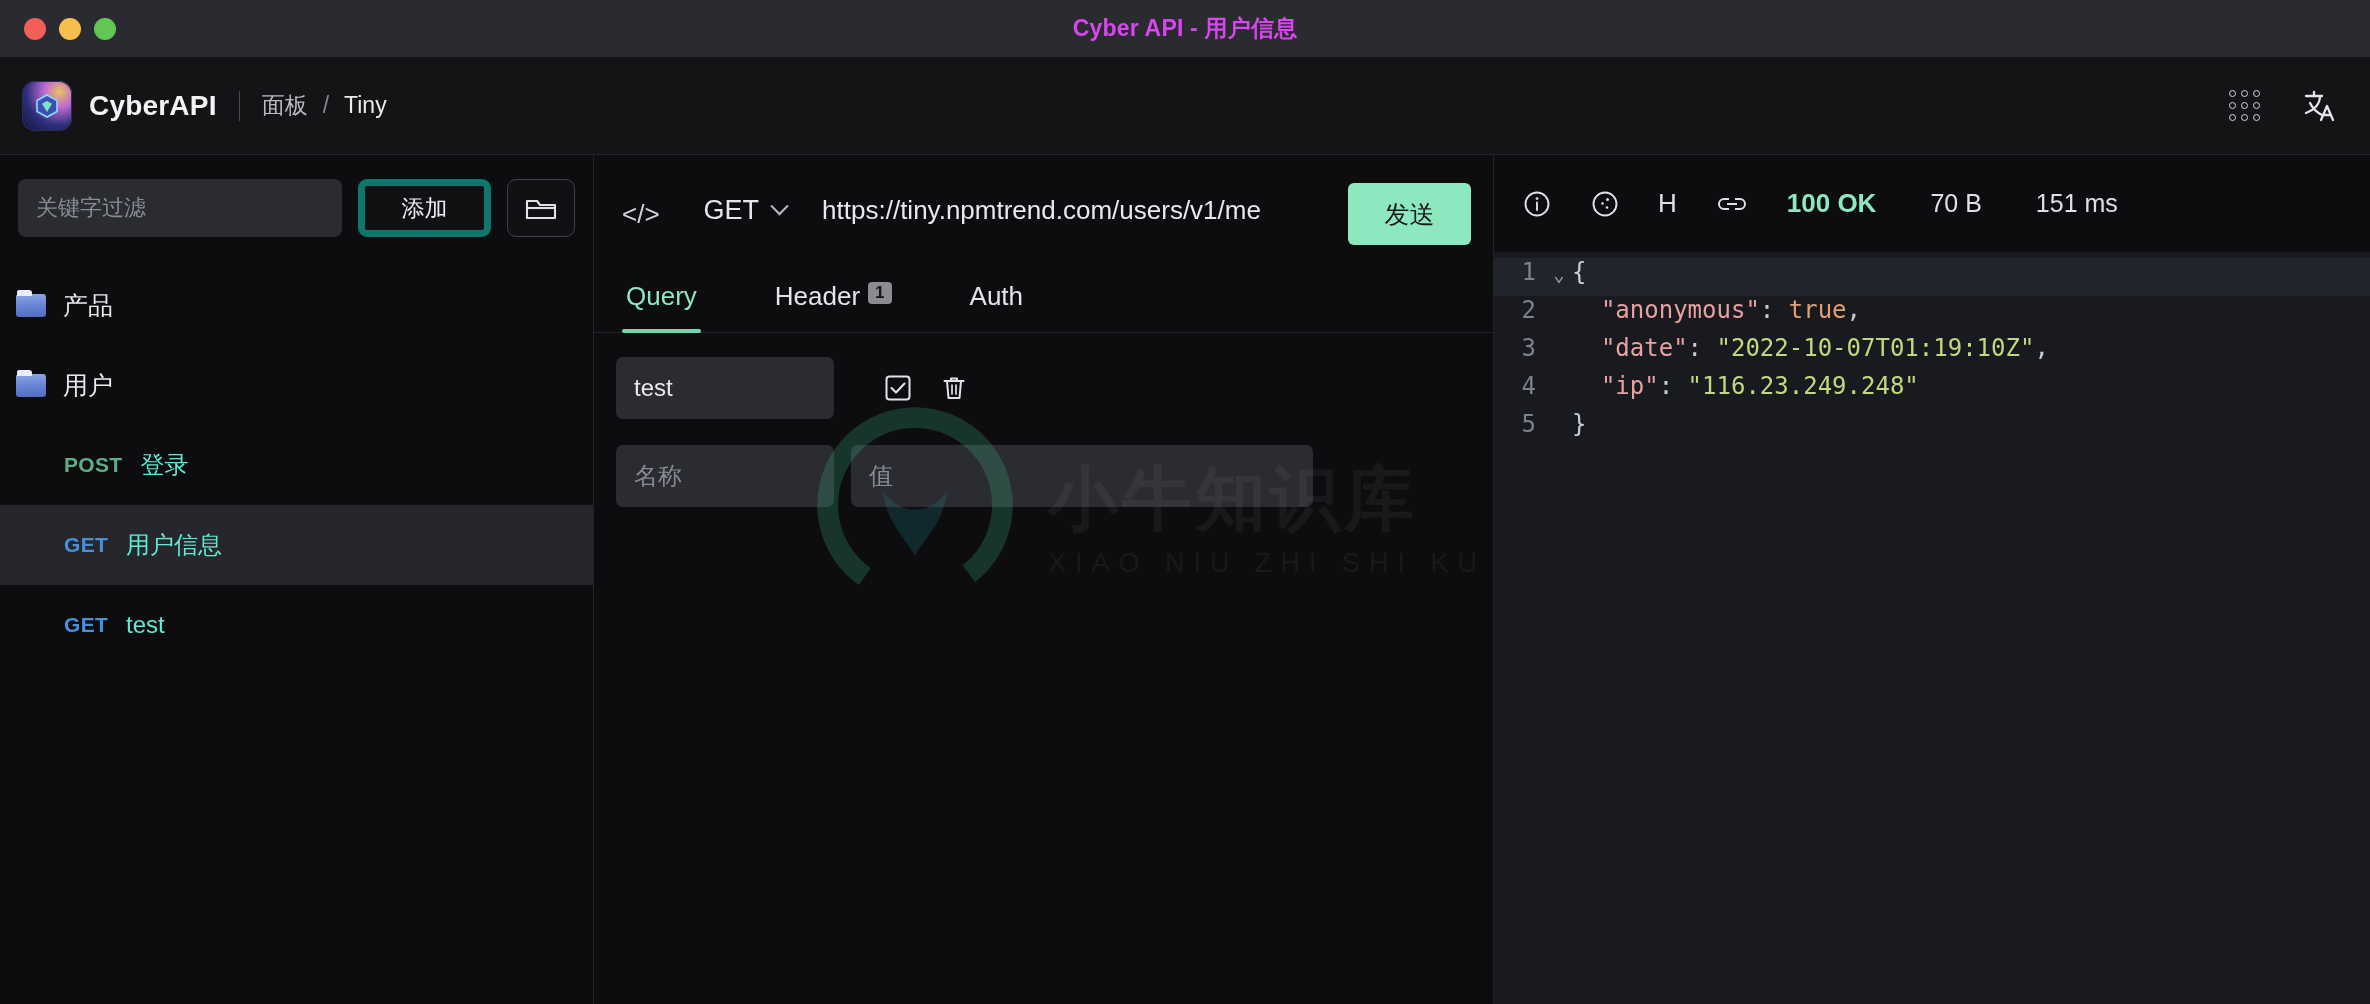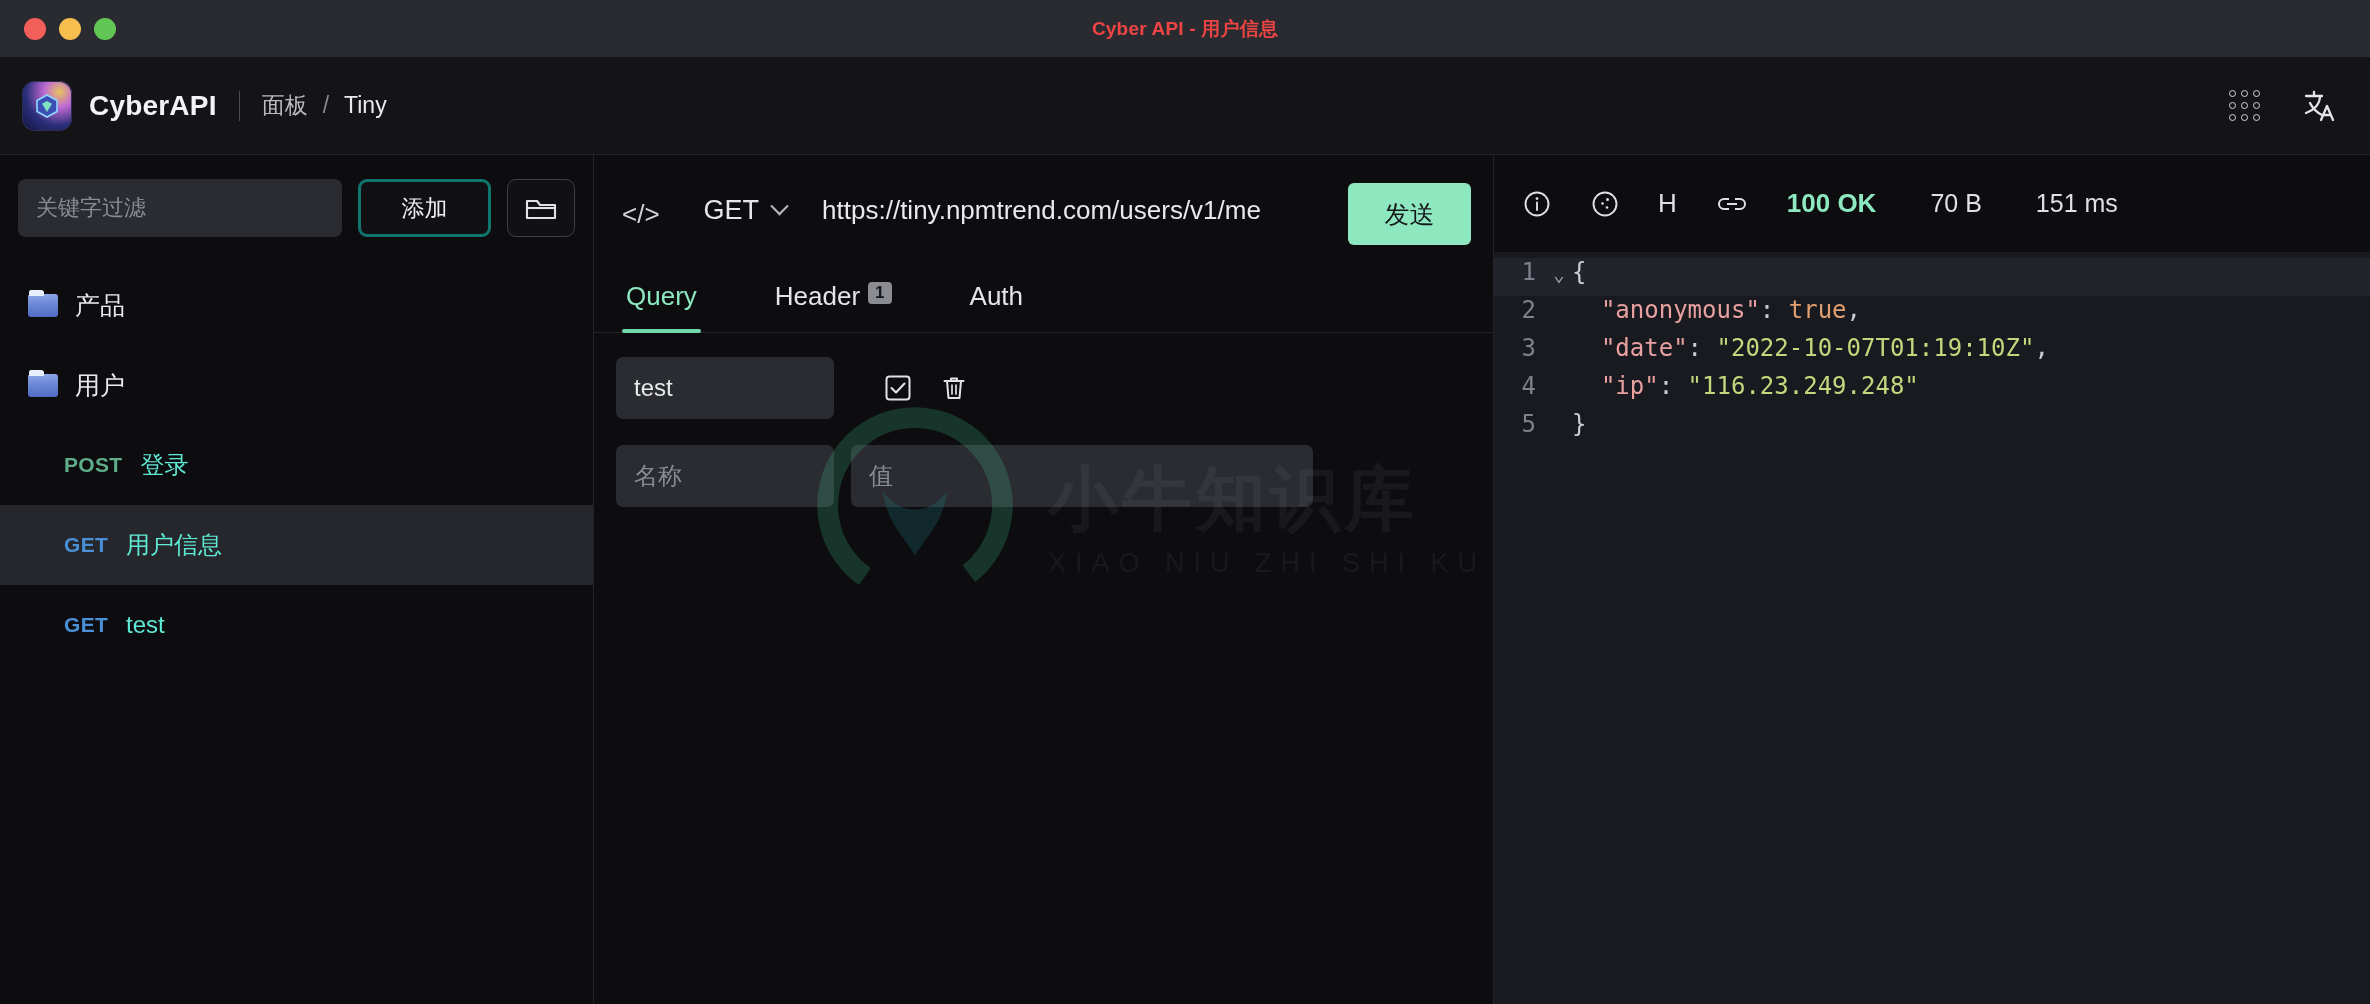--- a/index.html
+++ b/index.html
@@ -17,21 +17,21 @@
     height: 57px; flex: 0 0 57px; background: #2a2b30;
     display: flex; align-items: center; position: relative;
   }
   .traffic { display: flex; gap: 13px; padding-left: 24px; }
   .dot { width: 22px; height: 22px; border-radius: 50%; }
   .dot.red    { background: #f15f58; }
   .dot.yellow { background: #f6bd4f; }
   .dot.green  { background: #62c654; }
   .win-title {
     position: absolute; left: 0; right: 0; text-align: center;
-    color: #ef4444; font-size: 19px; font-weight: bold; letter-spacing: .2px;
+    color: #d946ef; font-size: 23px; font-weight: bold; letter-spacing: .2px;
   }
 
   
   .header {
     height: 98px; flex: 0 0 98px; background: #141417;
     display: flex; align-items: center; padding: 0 32px 0 22px;
     border-bottom: 1px solid #242428;
   }
   .logo {
     width: 50px; height: 50px; border-radius: 13px; flex: 0 0 50px;
@@ -63,31 +63,31 @@
   }
   .side-tools { display: flex; align-items: center; gap: 16px; padding: 24px 18px 18px 18px; }
   .filter-input {
     flex: 1 1 auto; height: 58px; background: #2b2c31; border: none; border-radius: 8px;
     color: #dfe0e3; font-size: 22px; padding: 0 18px;
     font-family: "Liberation Sans", sans-serif;
   }
   .filter-input::placeholder { color: #8a8c93; }
   .btn-add {
     height: 58px; min-width: 133px; padding: 0 26px; border-radius: 9px;
-    background: #111114; border: 3px solid #0f766e; color: #eceef0;
+    background: #111114; border: 7px solid #0f766e; color: #eceef0;
     font-size: 23px; cursor: pointer; font-family: "Liberation Sans", sans-serif;
   }
   .btn-folder {
     width: 80px; height: 58px; border-radius: 9px; background: #111114;
     border: 1px solid #3f4047; display: flex; align-items: center; justify-content: center; cursor: pointer;
   }
 
   .tree { flex: 1 1 auto; overflow: hidden; padding-top: 10px; }
   .tree-folder {
-    display: flex; align-items: center; height: 80px; padding-left: 28px; cursor: pointer;
+    display: flex; align-items: center; height: 80px; padding-left: 16px; cursor: pointer;
   }
   .folder-ico {
     width: 30px; height: 23px; border-radius: 3px; flex: 0 0 30px; margin-right: 17px;
     background: linear-gradient(178deg, #8fa8e8 0%, #6b87d6 45%, #4f6cc4 100%);
     position: relative;
   }
   .folder-ico::before {
     content: ""; position: absolute; left: 1px; top: -4px; width: 15px; height: 6px;
     border-radius: 2px 3px 0 0; background: #e8eefb;
   }

